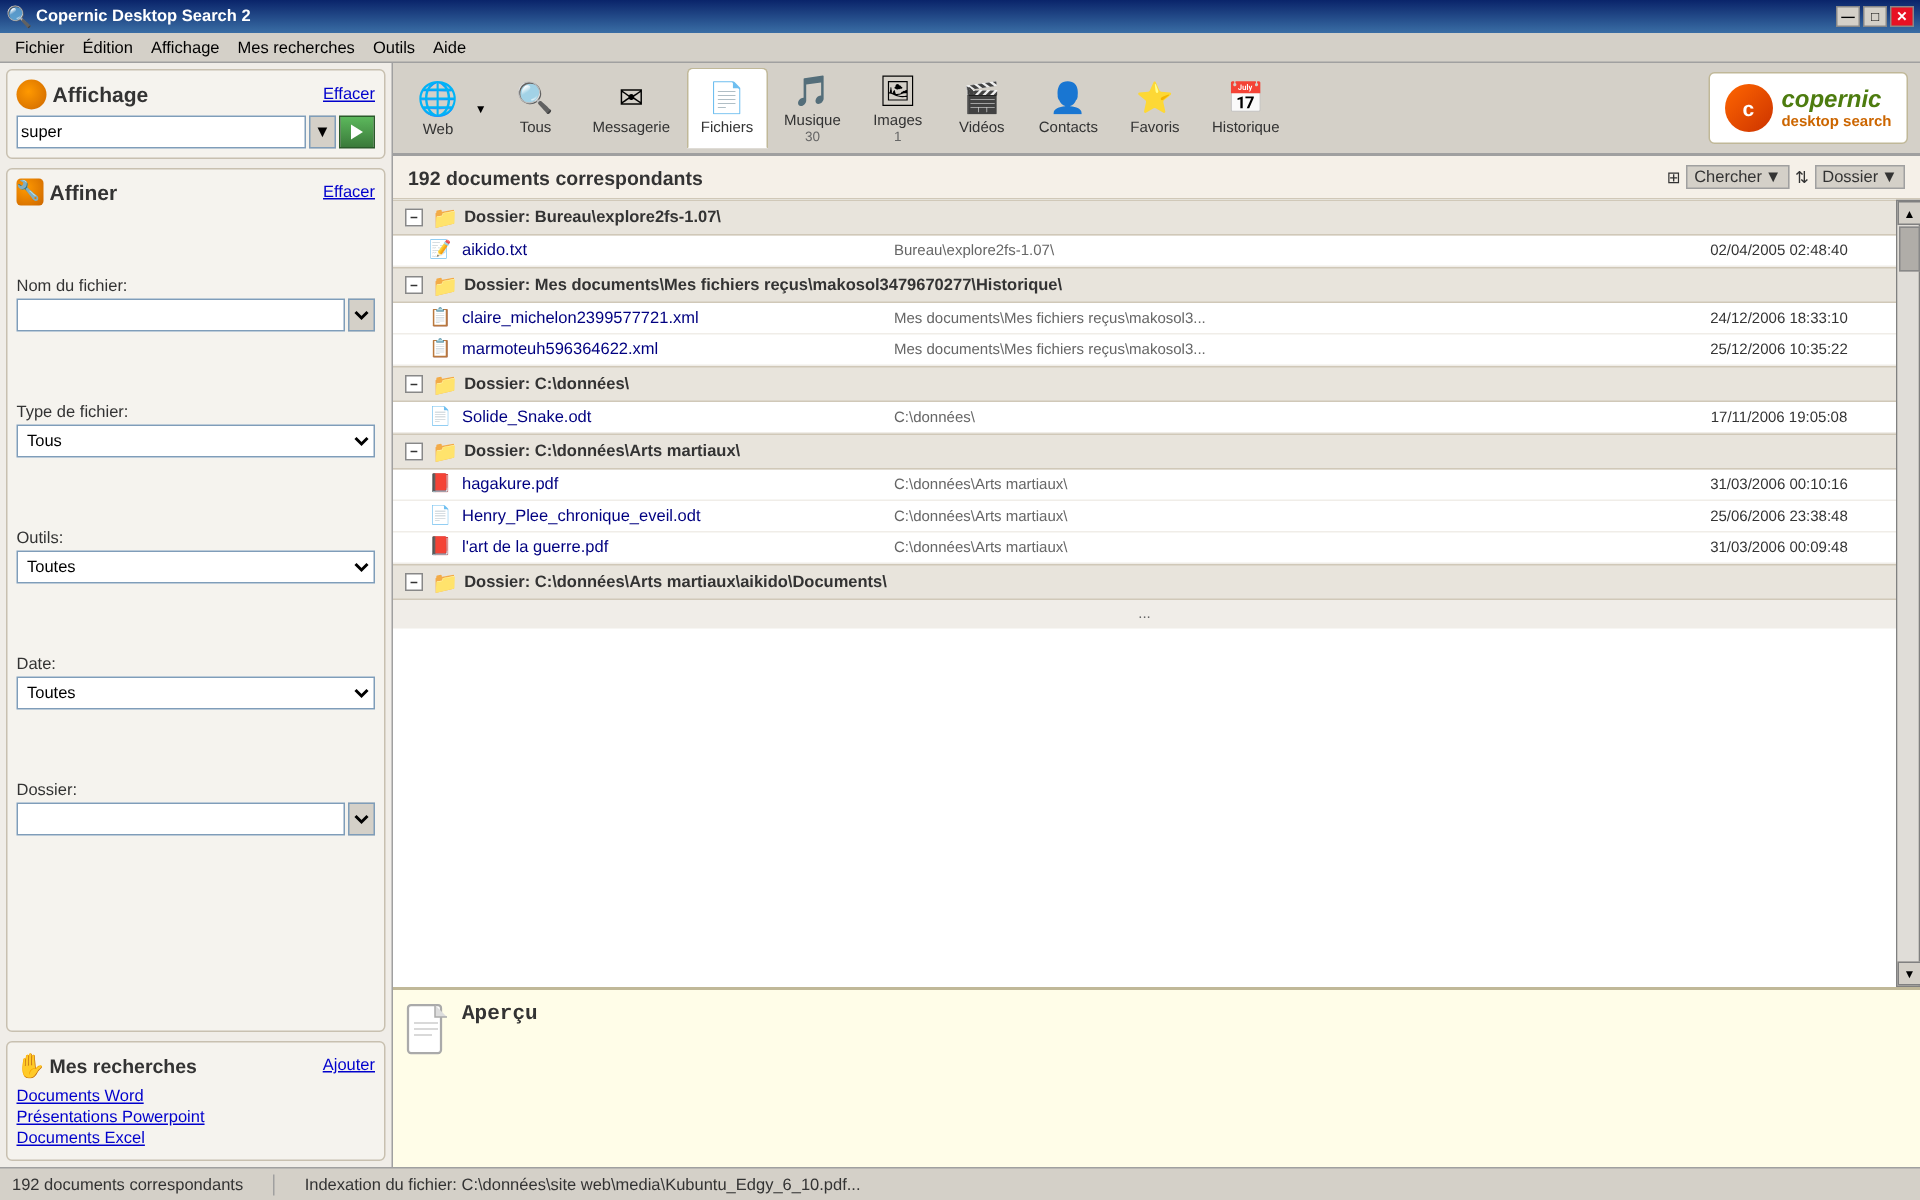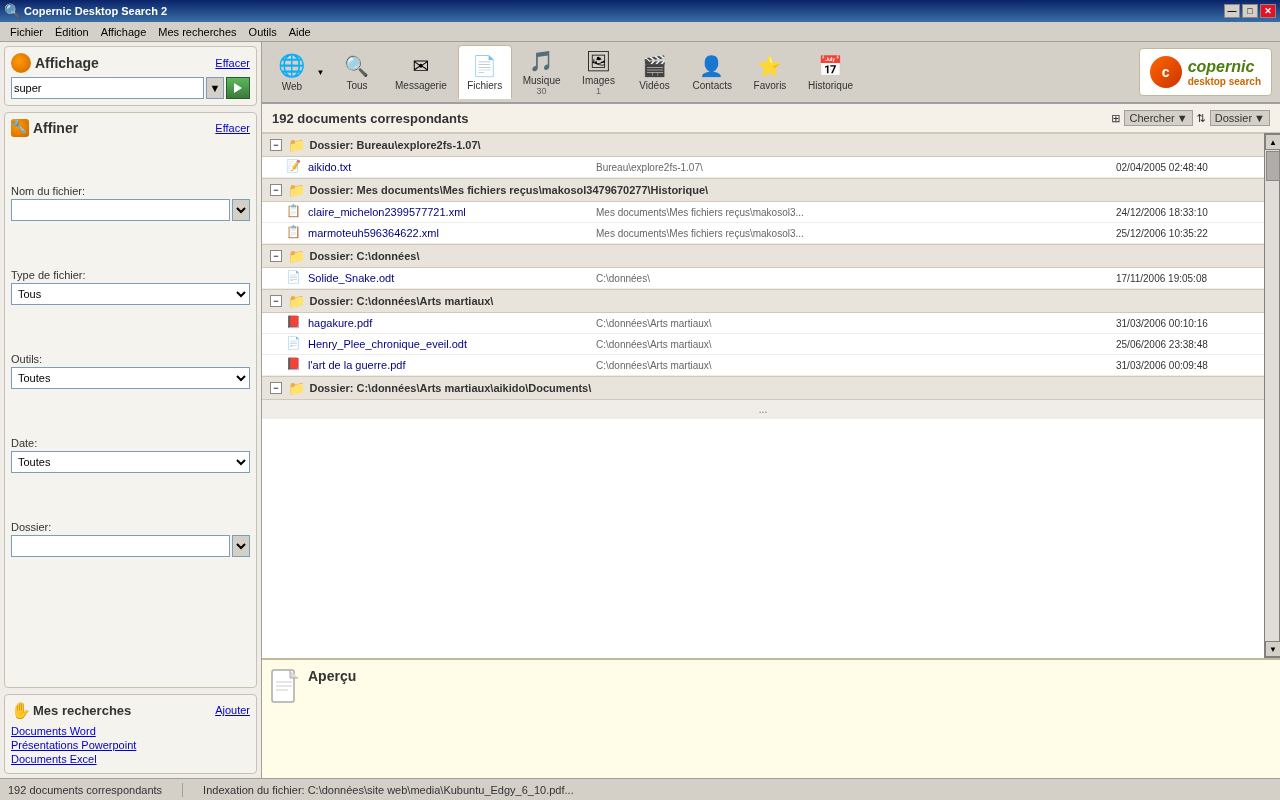--- a/index.html
+++ b/index.html
@@ -265,37 +265,38 @@
     }
     .file-row {
       display: flex; align-items: center;
       padding: 2px 8px 2px 24px;
       border-bottom: 1px solid #f0ede8;
       cursor: pointer;
     }
     .file-icon { width: 16px; height: 16px; margin-right: 6px; flex-shrink: 0; font-size: 12px; }
     .file-name { flex: 0 0 280px; font-size: 11px; color: #000080; }
     .file-path { flex: 1; font-size: 10px; color: #666; padding: 0 8px; }
-    .file-date { flex: 0 0 140px; font-size: 10px; color: #333; text-align: left; }
+    .file-date { flex: 0 0 140px; font-size: 10px; color: #333; text-align: center; }
 
     
     .icon-txt { color: #666; }
     .icon-xml { color: #c80000; }
     .icon-odt { color: #0066cc; }
     .icon-pdf { color: #cc0000; }
 
     
     #preview-area {
       background: #fffde8;
       border-top: 2px solid #c0b898;
       height: 120px;
       padding: 8px;
       display: flex;
       align-items: flex-start;
       gap: 8px;
+      font-family: Liberation Mono, monospace;
     }
     #preview-icon { font-size: 28px; color: #666; flex-shrink: 0; }
     #preview-title { font-size: 14px; font-weight: bold; color: #333; }
 
     
     #status-bar {
       background: #d4d0c8;
       height: 22px;
       display: flex;
       align-items: center;

